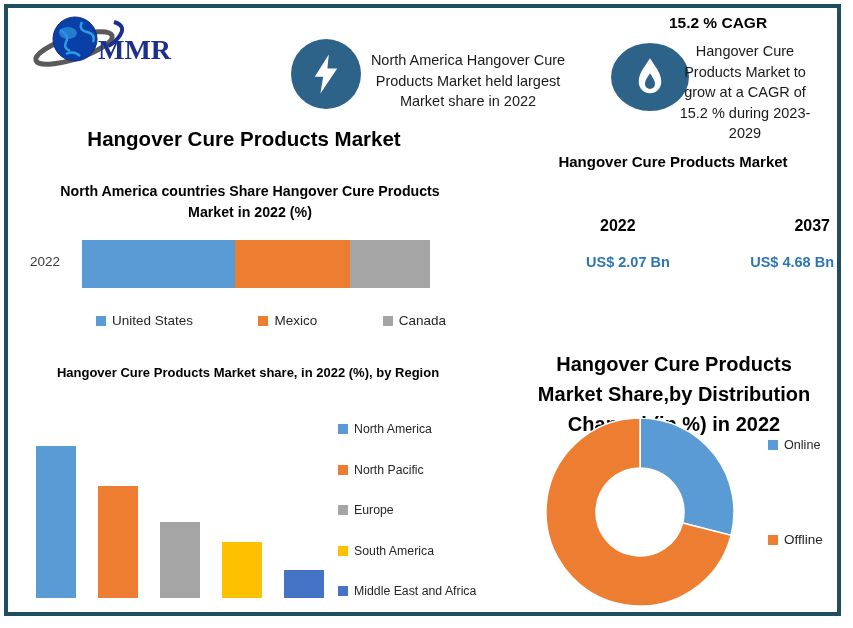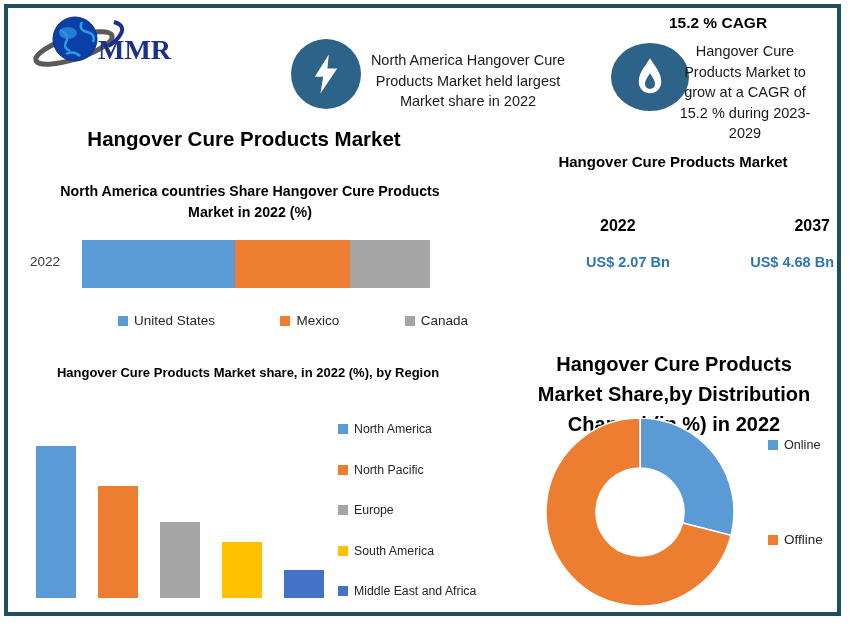--- a/index.html
+++ b/index.html
@@ -32,21 +32,21 @@
   .t-region{left:30px;top:355px;width:420px;font-size:13px;line-height:1.5;}
   .t-right{left:505px;top:145px;width:320px;font-size:15px;}
   .t-donut{left:516px;top:341px;width:300px;font-size:20px;line-height:1.5;}
 
   
   .axis-lbl{position:absolute;font-size:13.5px;color:#3a3a3a;}
   #stacked-axis-2022{left:22px;top:246px;}
   .stack{position:absolute;left:74px;top:232px;width:348px;height:48px;display:flex;}
   .stack > div{height:100%;}
 
-  .legend-row{position:absolute;display:flex;align-items:center;margin-left:22px;}
+  .legend-row{position:absolute;display:flex;align-items:center;}
   #stacked-legend{left:88px;top:305px;width:350px;justify-content:space-between;}
   .lg-item{display:flex;align-items:center;gap:6px;font-size:13.5px;color:#262626;}
   .swatch{width:10px;height:10px;display:inline-block;flex:0 0 auto;}
 
   
   .colchart{position:absolute;left:20px;top:410px;width:310px;height:180px;}
   .bar{position:absolute;bottom:0;width:40px;}
   .col-legend{position:absolute;left:330px;top:414px;width:180px;}
   .col-legend .lg-item{margin-bottom:26.5px;font-size:12.3px;}
 

